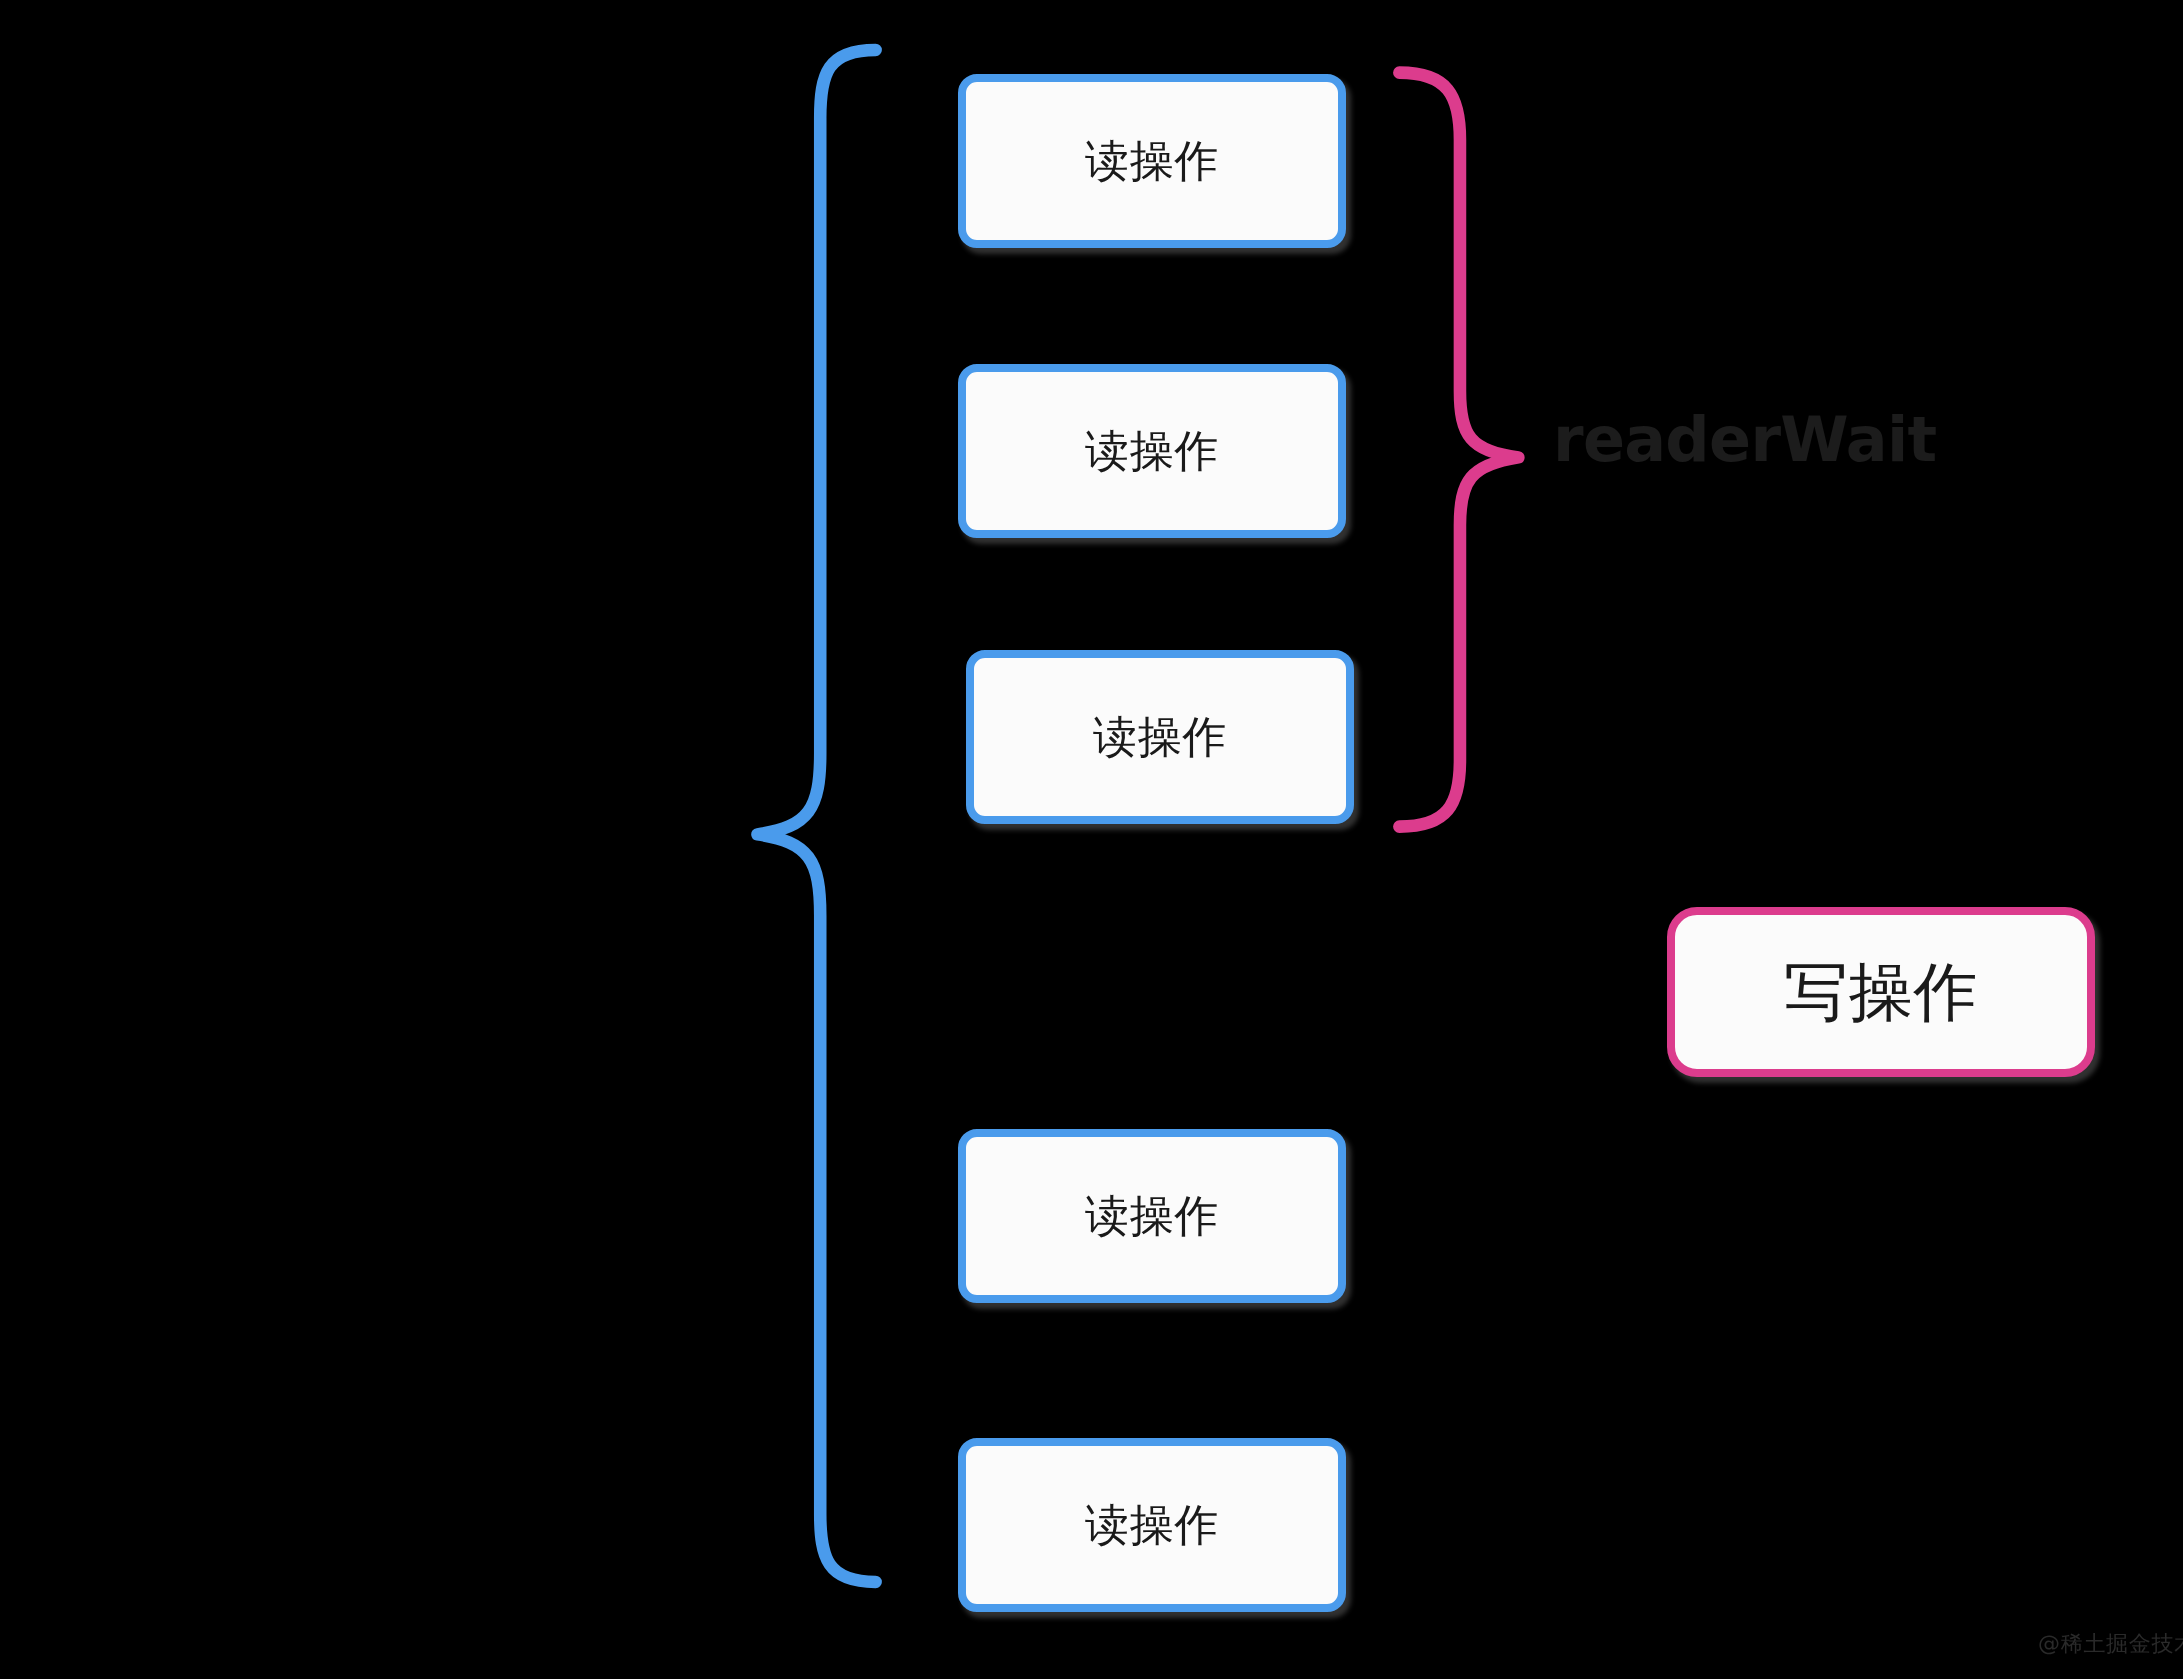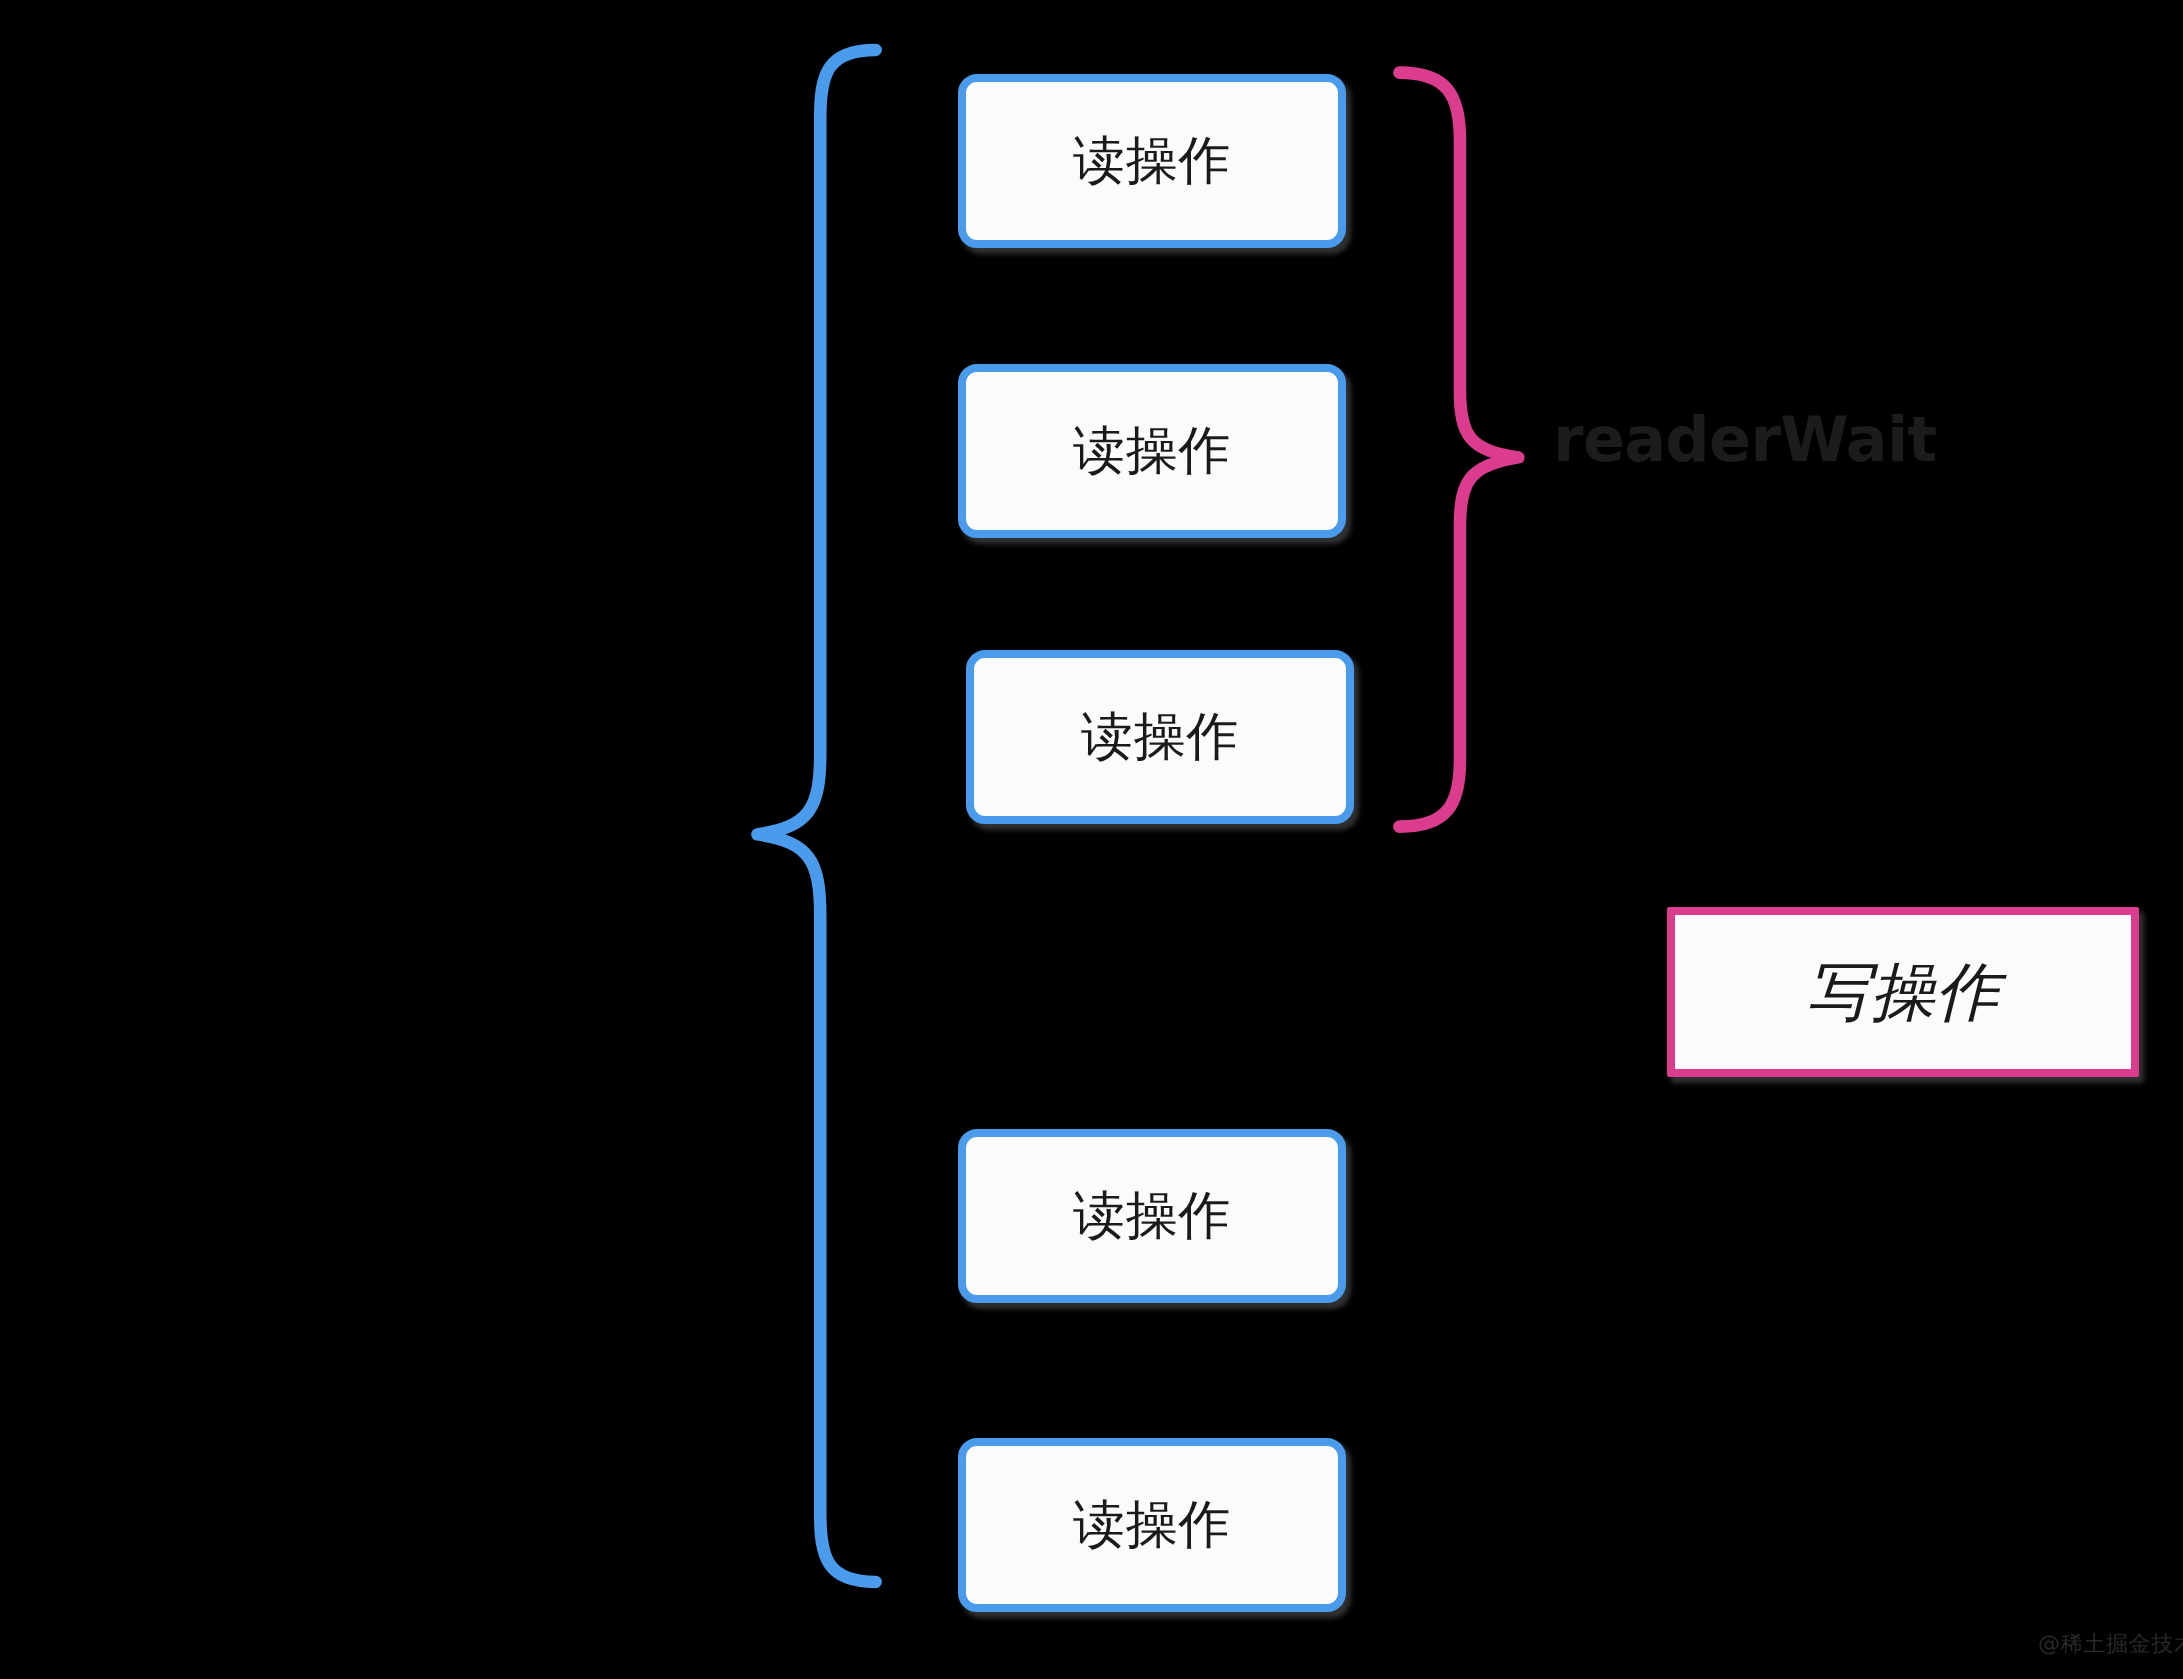--- a/index.html
+++ b/index.html
@@ -34,29 +34,28 @@
     letter-spacing: 0.7px;
   }
 
   .read-box {
     border-width: 8.1px;
     border-color: #4A9BEC;
     border-radius: 19px;
     width: 388px;
     height: 174px;
   }
-  .read-box .op-label { font-size: 52px; text-align: right; }
+  .read-box .op-label { font-size: 44px; text-align: right; }
 
   .write-box {
     border-width: 8.1px;
     border-color: #DC3C8D;
-    border-radius: 2px;
-    width: 472px;
+    border-radius: 30px;
+    width: 428px;
     height: 170px;
-    font-style: italic;
   }
   .write-box .op-label { font-size: 64px; }
 
   
   .brace-svg {
     position: absolute;
     overflow: visible;
     pointer-events: none;
   }
   .brace-path {

